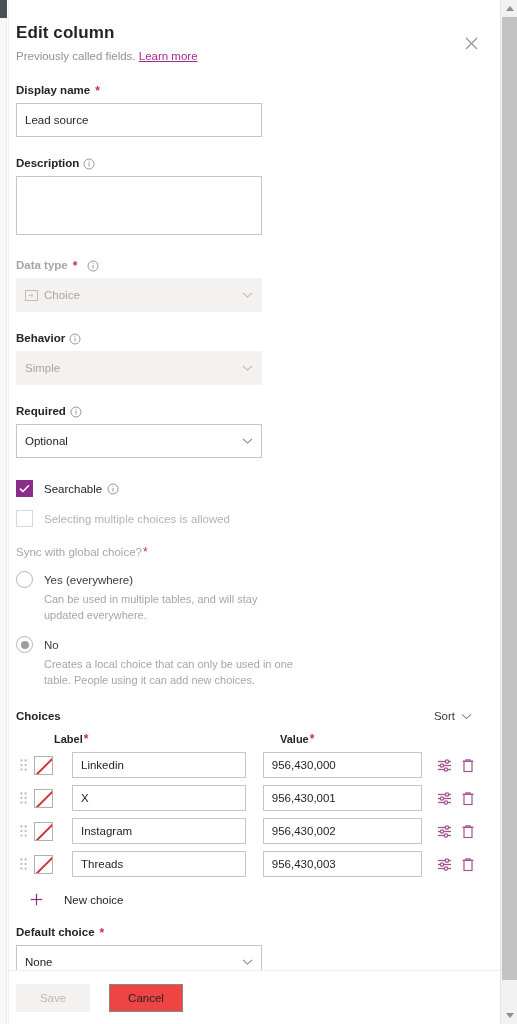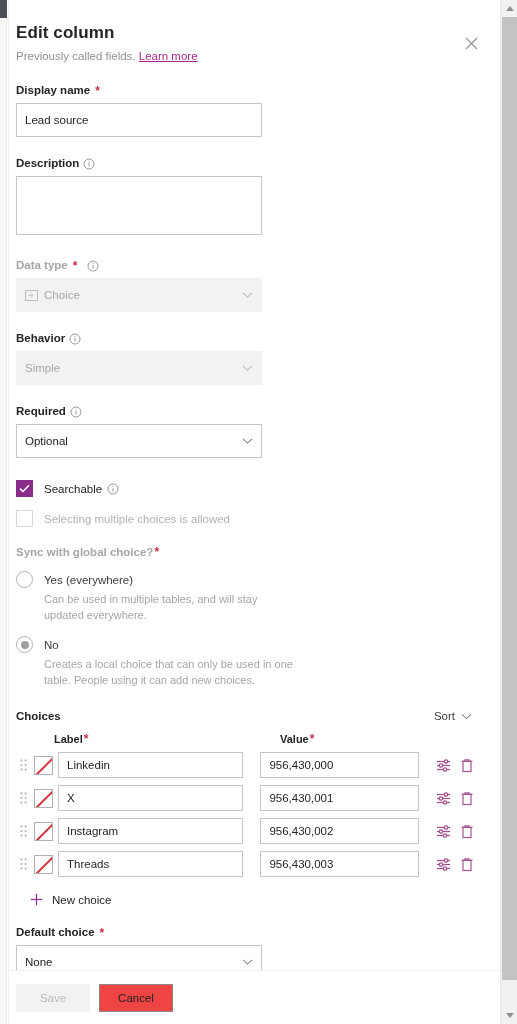--- a/index.html
+++ b/index.html
@@ -176,21 +176,21 @@
   .cbox.checked svg { color: #fff; }
   .cbox.disabled { border-color: #d8d8d8; cursor: default; }
   .check-label {
     font-size: 11.5px; color: #242424;
     display: flex; align-items: flex-end; gap: 5px;
   }
   .check-label.muted { color: #b3b3b3; }
 
   
   .sub-head {
-    font-size: 11.5px; color: #a6a6a6; font-weight: 700;
+    font-size: 11.5px; color: #a6a6a6; font-weight: 400;
     margin-top: 19px; display: flex; align-items: center;
   }
   .radio-row {
     display: flex; align-items: center; gap: 11px;
     margin-top: 13px;
   }
   .rbtn {
     width: 17px; height: 17px; flex: none; border-radius: 50%;
     border: 1px solid #b4b4b4; background: #fff;
     display: flex; align-items: center; justify-content: center;
@@ -246,52 +246,52 @@
     content: ""; position: absolute;
     left: -3px; top: 50%; width: 26px; height: 1.5px;
     background: #d13438;
     transform: rotate(-45deg); transform-origin: center;
   }
   .choice-input {
     height: 26px; border: 1px solid #c8c6c4; background: #fff;
     font-size: 11.5px; color: #242424; padding: 0 8px;
     outline: none; font-family: "Liberation Sans", sans-serif;
   }
-  .choice-input.lbl { width: 202px; margin-left: 5px; }
+  .choice-input.lbl { width: 202px; margin-left: 19px; }
   .choice-input.val { width: 159px; margin-left: 17px; }
   .row-act {
     width: 19px; height: 19px; display: flex;
     align-items: center; justify-content: center;
     color: #a4558f; cursor: pointer;
   }
   .row-act.first { margin-left: 15px; }
   .row-act.last { margin-left: 7px; }
   .row-act svg { display: block; }
 
   .new-choice {
-    display: flex; align-items: center; gap: 9px;
+    display: flex; align-items: center; gap: 21px;
     margin: 16px 0 0 14px;
     font-size: 11.5px; color: #242424; cursor: pointer;
   }
   .new-choice .plus { color: #8a2d8a; display: flex; }
 
   .adv {
     display: flex; align-items: center; gap: 7px;
     margin-top: 22px;
     font-size: 11.5px; color: #a4288f; cursor: pointer; font-style: italic;
   }
   .adv .chev { display: flex; }
 
   
   #footer {
     position: absolute; left: 9px; right: 17px; bottom: 0;
     height: 54px; background: #fff;
     border-top: 1px solid #efefef;
     display: flex; align-items: center;
-    padding-left: 7px; gap: 9px;
+    padding-left: 7px; gap: 19px;
   }
   .btn {
     height: 28px; min-width: 74px;
     font-size: 11.5px; font-family: "Liberation Sans", sans-serif;
     display: flex; align-items: center; justify-content: center;
     cursor: pointer; border: 1px solid transparent;
   }
   .btn.primary-disabled {
     background: #f3f2f1; color: #b9b9b9; cursor: default;
   }

